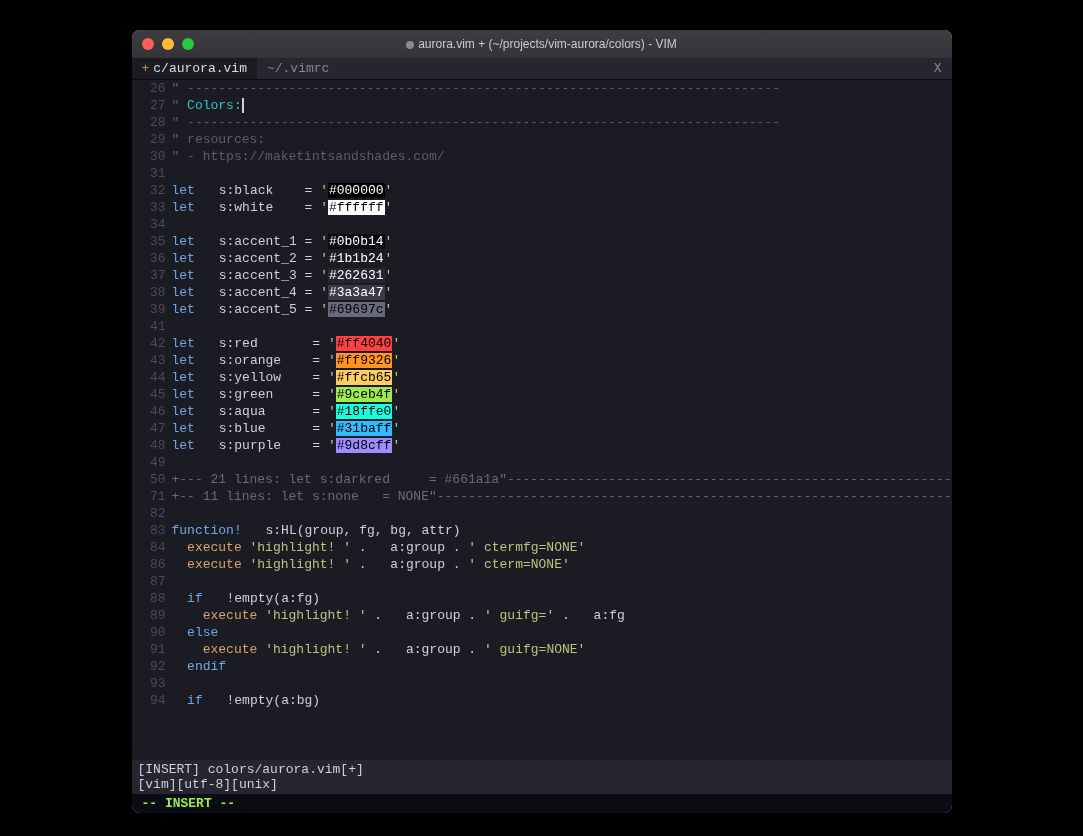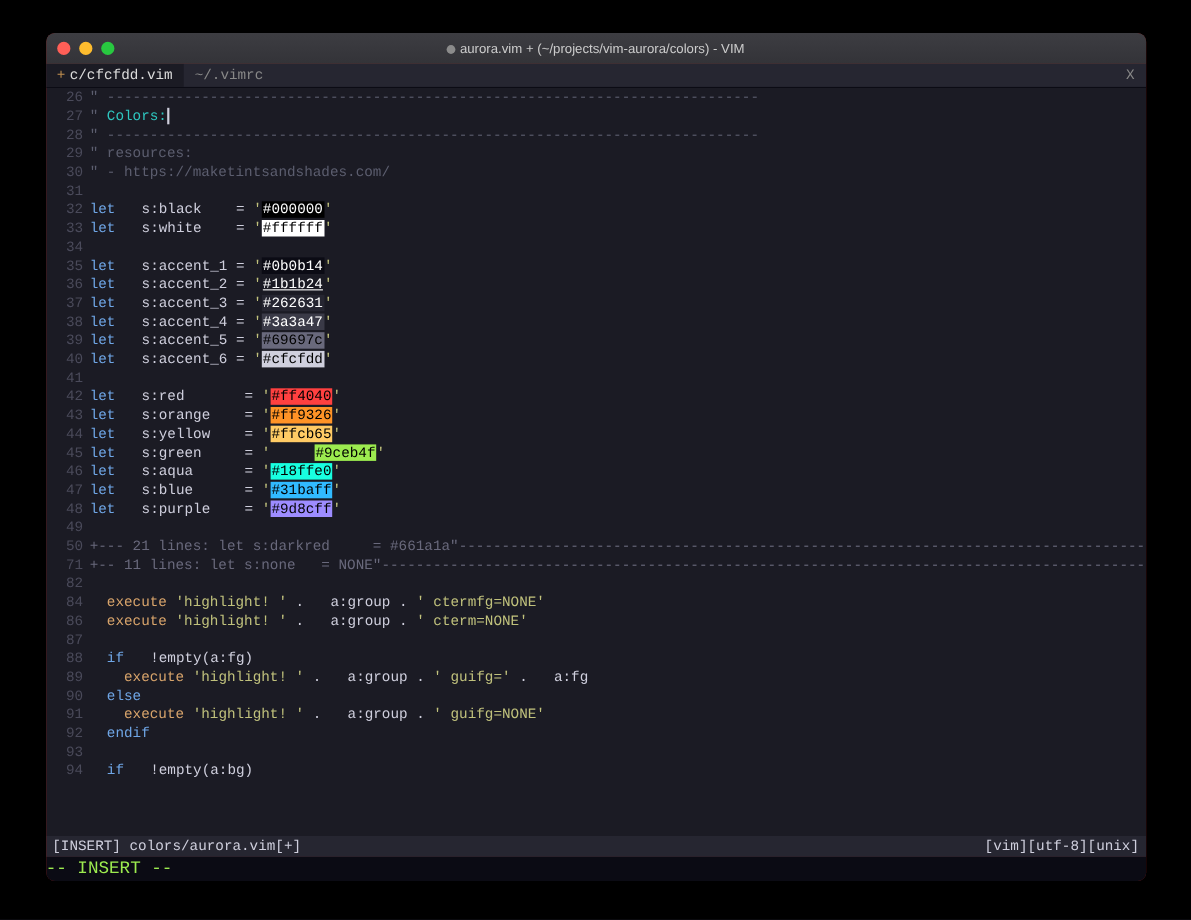--- a/index.html
+++ b/index.html
@@ -6,22 +6,22 @@
     body {
       background: #000;
       font-family: Menlo, Monaco, Consolas, "Courier New", monospace;
       font-size: 13px;
       display: flex;
       align-items: flex-start;
       justify-content: center;
       padding: 30px;
     }
     .window {
-      width: 1000px;
-      background: #7f1d1d;
+      width: 820px;
+      background: #7dd3fc;
       border-radius: 8px;
       overflow: hidden;
       box-shadow: 0 20px 60px rgba(0,0,0,0.5);
     }
     .titlebar {
       height: 28px;
       background: linear-gradient(#3d3d42, #333338);
       display: flex;
       align-items: center;
       padding: 0 10px;
@@ -100,84 +100,85 @@
       height: 15px;
       background: #cfcfdd;
       vertical-align: text-bottom;
     }
     .statusline {
       background: #262631;
       color: #cfcfdd;
       display: flex;
       padding: 2px 6px;
       font-size: 13px;
+      flex-direction: column;
     }
     .status-left { flex: 1; }
     .status-right { }
     .modeline {
       background: #0b0b14;
       color: #9ceb4f;
-      padding: 2px 0;
-      font-size: 16px;
-      font-weight: normal;
+      padding: 2px 10px;
+      font-size: 13px;
+      font-weight: bold;
     }
   </style>
 </head>
 <body>
 
 <div class="window">
   <div class="titlebar">
     <div class="traffic">
       <div class="dot red"></div>
       <div class="dot yellow"></div>
       <div class="dot green"></div>
     </div>
     <div class="title">
       <span class="dot-icon"></span><span>aurora.vim + (~/projects/vim-aurora/colors) - VIM</span>
     </div>
   </div>
 
   <div class="tabs">
     <div class="tab active">
-      <span class="tab-modified">+</span><span>c/cfcfdd.vim</span>
+      <span class="tab-modified">+</span><span>c/aurora.vim</span>
     </div>
     <div class="tab">
       <span>~/.vimrc</span>
     </div>
     <div class="tab-close">X</div>
   </div>
 
   <div class="editor" id="editor">
       <div class="line"><div class="gutter">26</div><div class="code"><span class="c-comment">" ----------------------------------------------------------------------------</span></div></div>
       <div class="line"><div class="gutter">27</div><div class="code"><span class="c-comment">" </span><span class="c-section">Colors:</span><span class="cursor"></span></div></div>
       <div class="line"><div class="gutter">28</div><div class="code"><span class="c-comment">" ----------------------------------------------------------------------------</span></div></div>
       <div class="line"><div class="gutter">29</div><div class="code"><span class="c-comment">" resources:</span></div></div>
       <div class="line"><div class="gutter">30</div><div class="code"><span class="c-comment">" - https://maketintsandshades.com/</span></div></div>
       <div class="line"><div class="gutter">31</div><div class="code"><span> </span></div></div>
       <div class="line"><div class="gutter">32</div><div class="code"><span class="c-keyword">let </span><span class="c-ident">s:black   </span><span class="c-op"> = </span><span class="c-string">'</span><span class="swatch" style="background:#000000;color:#ffffff;">#000000</span><span class="c-string">'</span></div></div>
       <div class="line"><div class="gutter">33</div><div class="code"><span class="c-keyword">let </span><span class="c-ident">s:white   </span><span class="c-op"> = </span><span class="c-string">'</span><span class="swatch" style="background:#ffffff;color:#000000;">#ffffff</span><span class="c-string">'</span></div></div>
       <div class="line"><div class="gutter">34</div><div class="code"><span> </span></div></div>
       <div class="line"><div class="gutter">35</div><div class="code"><span class="c-keyword">let </span><span class="c-ident">s:accent_1</span><span class="c-op"> = </span><span class="c-string">'</span><span class="swatch" style="background:#0b0b14;color:#ffffff;">#0b0b14</span><span class="c-string">'</span></div></div>
-      <div class="line"><div class="gutter">36</div><div class="code"><span class="c-keyword">let </span><span class="c-ident">s:accent_2</span><span class="c-op"> = </span><span class="c-string">'</span><span class="swatch" style="background:#1b1b24;color:#ffffff;text-decoration:underline;">#1b1b24</span><span class="c-string">'</span></div></div>
+      <div class="line"><div class="gutter">36</div><div class="code"><span class="c-keyword">let </span><span class="c-ident">s:accent_2</span><span class="c-op"> = </span><span class="c-string">'</span><span class="swatch" style="background:#1b1b24;color:#ffffff;">#1b1b24</span><span class="c-string">'</span></div></div>
       <div class="line"><div class="gutter">37</div><div class="code"><span class="c-keyword">let </span><span class="c-ident">s:accent_3</span><span class="c-op"> = </span><span class="c-string">'</span><span class="swatch" style="background:#262631;color:#ffffff;">#262631</span><span class="c-string">'</span></div></div>
       <div class="line"><div class="gutter">38</div><div class="code"><span class="c-keyword">let </span><span class="c-ident">s:accent_4</span><span class="c-op"> = </span><span class="c-string">'</span><span class="swatch" style="background:#3a3a47;color:#ffffff;">#3a3a47</span><span class="c-string">'</span></div></div>
       <div class="line"><div class="gutter">39</div><div class="code"><span class="c-keyword">let </span><span class="c-ident">s:accent_5</span><span class="c-op"> = </span><span class="c-string">'</span><span class="swatch" style="background:#69697c;color:#000000;">#69697c</span><span class="c-string">'</span></div></div>
-      <div class="line"><div class="gutter">40</div><div class="code"><span class="c-keyword">let </span><span class="c-ident">s:accent_6</span><span class="c-op"> = </span><span class="c-string">'</span><span class="swatch" style="background:#cfcfdd;color:#000000;">#cfcfdd</span><span class="c-string">'</span></div></div>
       <div class="line"><div class="gutter">41</div><div class="code"><span> </span></div></div>
       <div class="line"><div class="gutter">42</div><div class="code"><span class="c-keyword">let </span><span class="c-ident">s:red      </span><span class="c-op"> = </span><span class="c-string">'</span><span class="swatch" style="background:#ff4040;color:#000000;">#ff4040</span><span class="c-string">'</span></div></div>
       <div class="line"><div class="gutter">43</div><div class="code"><span class="c-keyword">let </span><span class="c-ident">s:orange   </span><span class="c-op"> = </span><span class="c-string">'</span><span class="swatch" style="background:#ff9326;color:#000000;">#ff9326</span><span class="c-string">'</span></div></div>
       <div class="line"><div class="gutter">44</div><div class="code"><span class="c-keyword">let </span><span class="c-ident">s:yellow   </span><span class="c-op"> = </span><span class="c-string">'</span><span class="swatch" style="background:#ffcb65;color:#000000;">#ffcb65</span><span class="c-string">'</span></div></div>
-      <div class="line"><div class="gutter">45</div><div class="code"><span class="c-keyword">let </span><span class="c-ident">s:green    </span><span class="c-op"> = </span><span class="c-string">'</span><span class="swatch" style="background:#9ceb4f;color:#000000;margin-left:40px;">#9ceb4f</span><span class="c-string">'</span></div></div>
+      <div class="line"><div class="gutter">45</div><div class="code"><span class="c-keyword">let </span><span class="c-ident">s:green    </span><span class="c-op"> = </span><span class="c-string">'</span><span class="swatch" style="background:#9ceb4f;color:#000000;">#9ceb4f</span><span class="c-string">'</span></div></div>
       <div class="line"><div class="gutter">46</div><div class="code"><span class="c-keyword">let </span><span class="c-ident">s:aqua     </span><span class="c-op"> = </span><span class="c-string">'</span><span class="swatch" style="background:#18ffe0;color:#000000;">#18ffe0</span><span class="c-string">'</span></div></div>
       <div class="line"><div class="gutter">47</div><div class="code"><span class="c-keyword">let </span><span class="c-ident">s:blue     </span><span class="c-op"> = </span><span class="c-string">'</span><span class="swatch" style="background:#31baff;color:#000000;">#31baff</span><span class="c-string">'</span></div></div>
       <div class="line"><div class="gutter">48</div><div class="code"><span class="c-keyword">let </span><span class="c-ident">s:purple   </span><span class="c-op"> = </span><span class="c-string">'</span><span class="swatch" style="background:#9d8cff;color:#000000;">#9d8cff</span><span class="c-string">'</span></div></div>
       <div class="line"><div class="gutter">49</div><div class="code"><span> </span></div></div>
       <div class="line"><div class="gutter">50</div><div class="code"><span class="c-fold">+--- 21 lines: let s:darkred     = #661a1a"----------------------------------------------------------------------------------------</span></div></div>
       <div class="line"><div class="gutter">71</div><div class="code"><span class="c-fold">+-- 11 lines: let s:none   = NONE"-------------------------------------------------------------------------------------------------</span></div></div>
       <div class="line"><div class="gutter">82</div><div class="code"><span> </span></div></div>
+      <div class="line"><div class="gutter">83</div><div class="code"><span class="c-keyword">function!</span><span class="c-ident"> s:HL(group, fg, bg, attr)</span></div></div>
       <div class="line"><div class="gutter">84</div><div class="code"><span>  </span><span class="c-call">execute</span><span class="c-string"> 'highlight! '</span><span class="c-op"> . </span><span class="c-ident">a:group</span><span class="c-op"> . </span><span class="c-string">' ctermfg=NONE'</span></div></div>
       <div class="line"><div class="gutter">86</div><div class="code"><span>  </span><span class="c-call">execute</span><span class="c-string"> 'highlight! '</span><span class="c-op"> . </span><span class="c-ident">a:group</span><span class="c-op"> . </span><span class="c-string">' cterm=NONE'</span></div></div>
       <div class="line"><div class="gutter">87</div><div class="code"><span> </span></div></div>
       <div class="line"><div class="gutter">88</div><div class="code"><span>  </span><span class="c-keyword">if</span><span class="c-ident"> !empty(a:fg)</span></div></div>
       <div class="line"><div class="gutter">89</div><div class="code"><span>    </span><span class="c-call">execute</span><span class="c-string"> 'highlight! '</span><span class="c-op"> . </span><span class="c-ident">a:group</span><span class="c-op"> . </span><span class="c-string">' guifg='</span><span class="c-op"> . </span><span class="c-ident">a:fg</span></div></div>
       <div class="line"><div class="gutter">90</div><div class="code"><span>  </span><span class="c-keyword">else</span></div></div>
       <div class="line"><div class="gutter">91</div><div class="code"><span>    </span><span class="c-call">execute</span><span class="c-string"> 'highlight! '</span><span class="c-op"> . </span><span class="c-ident">a:group</span><span class="c-op"> . </span><span class="c-string">' guifg=NONE'</span></div></div>
       <div class="line"><div class="gutter">92</div><div class="code"><span>  </span><span class="c-keyword">endif</span></div></div>
       <div class="line"><div class="gutter">93</div><div class="code"><span> </span></div></div>
       <div class="line"><div class="gutter">94</div><div class="code"><span>  </span><span class="c-keyword">if</span><span class="c-ident"> !empty(a:bg)</span></div></div>

